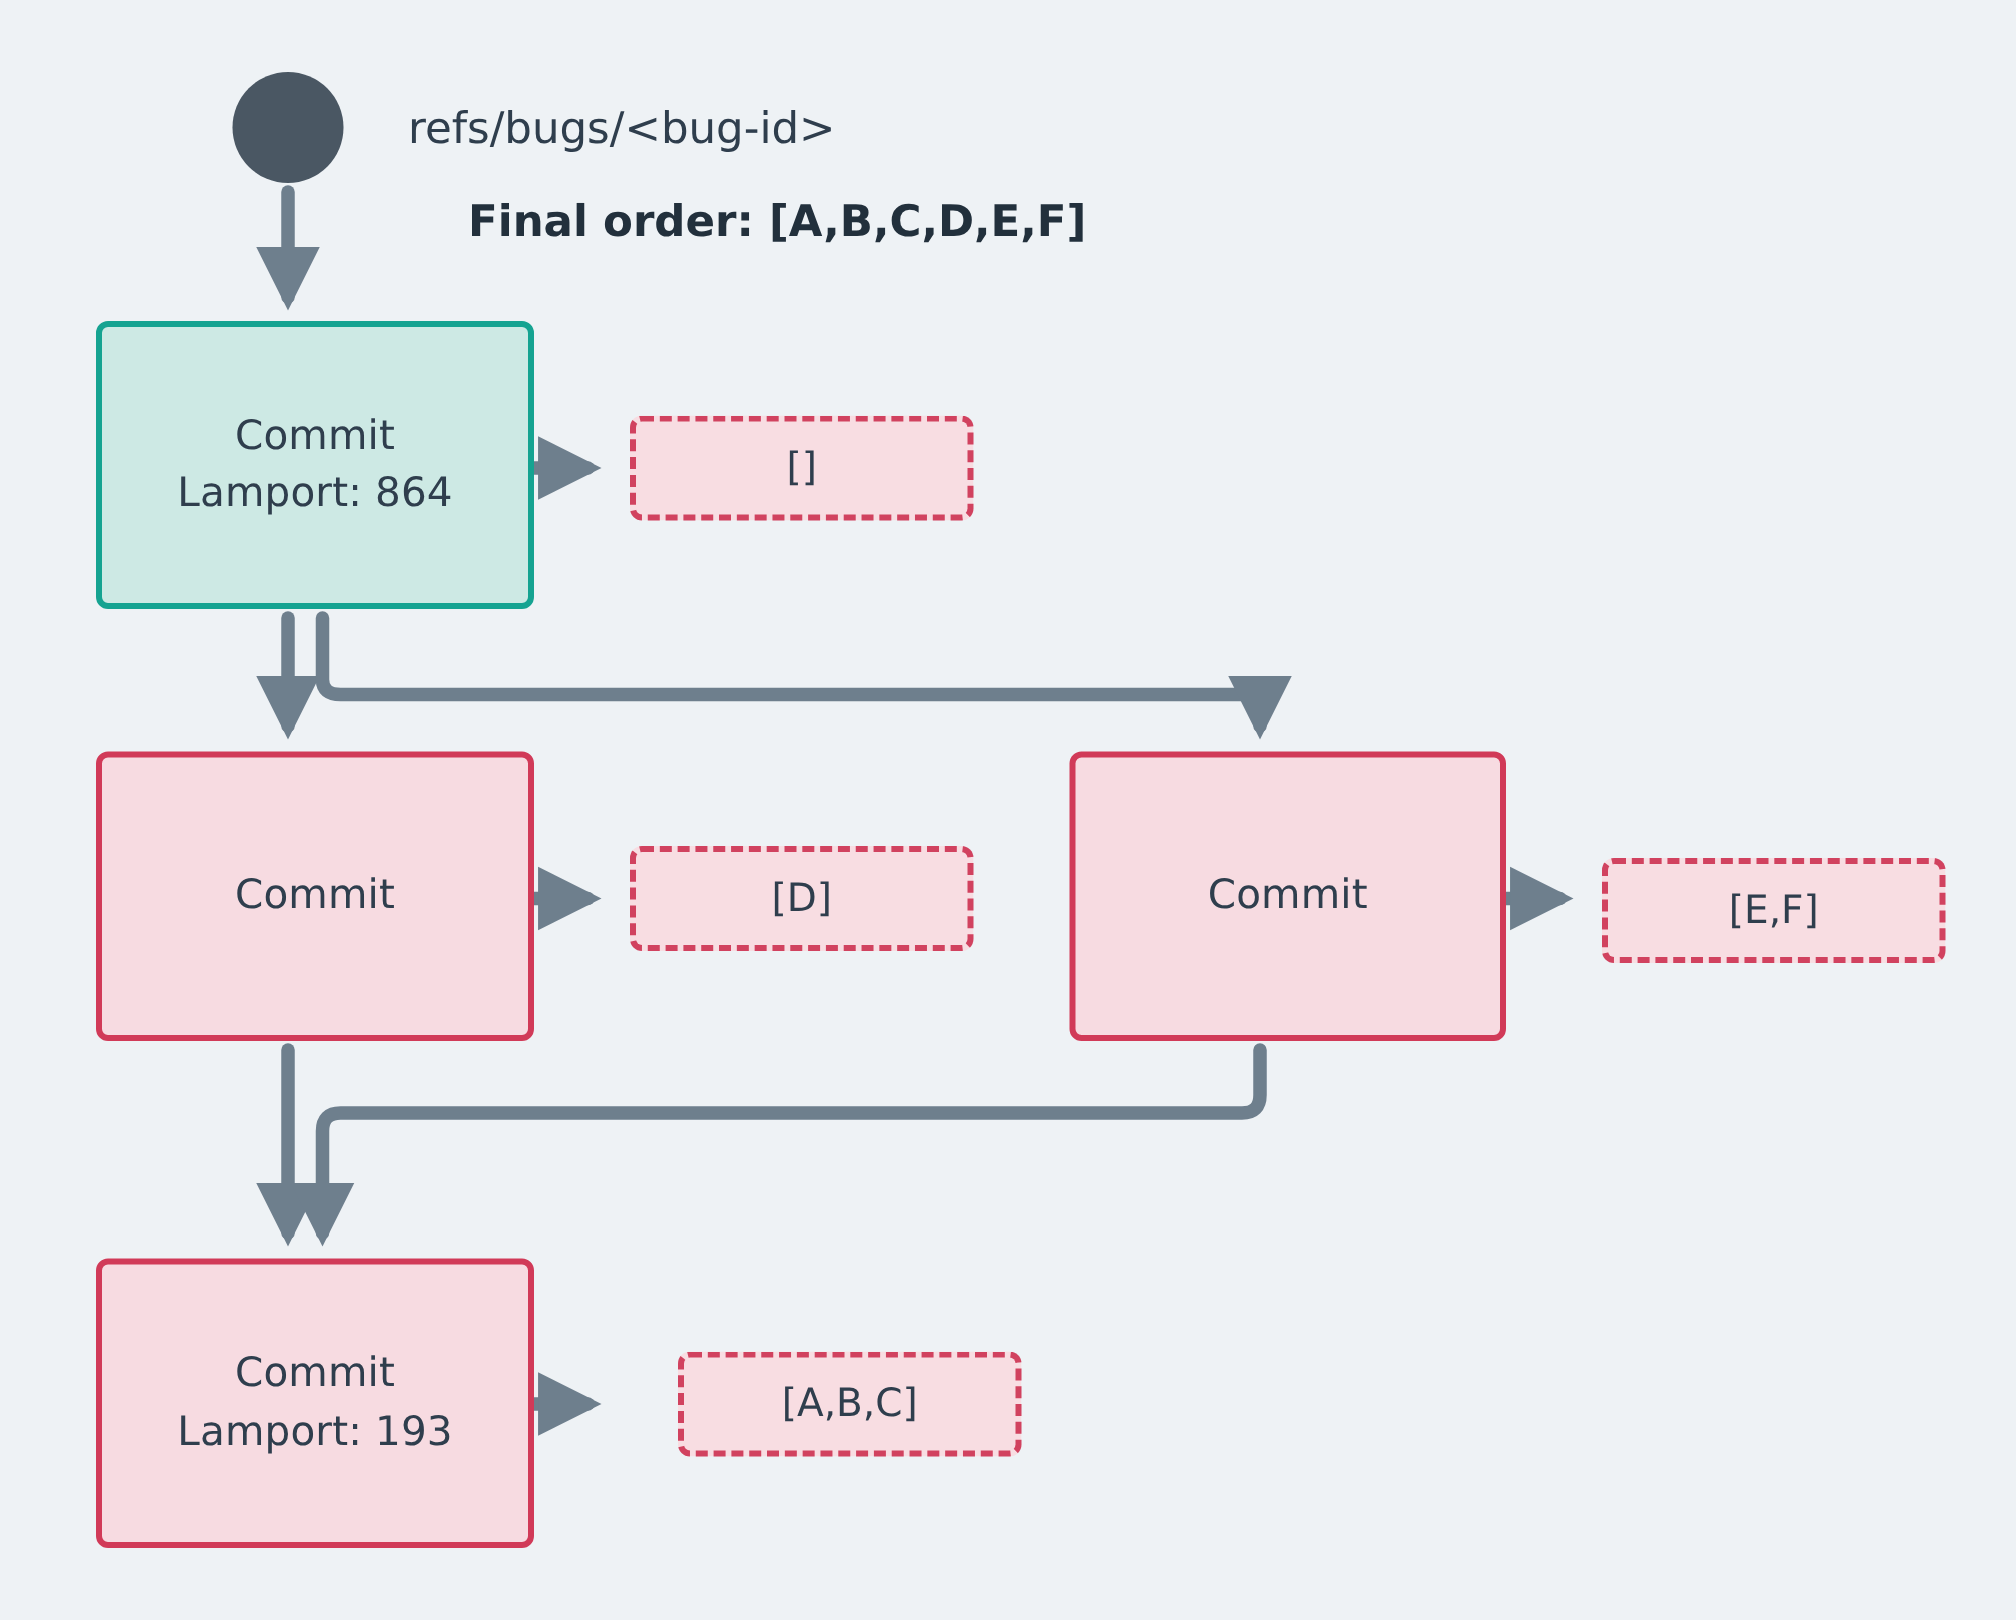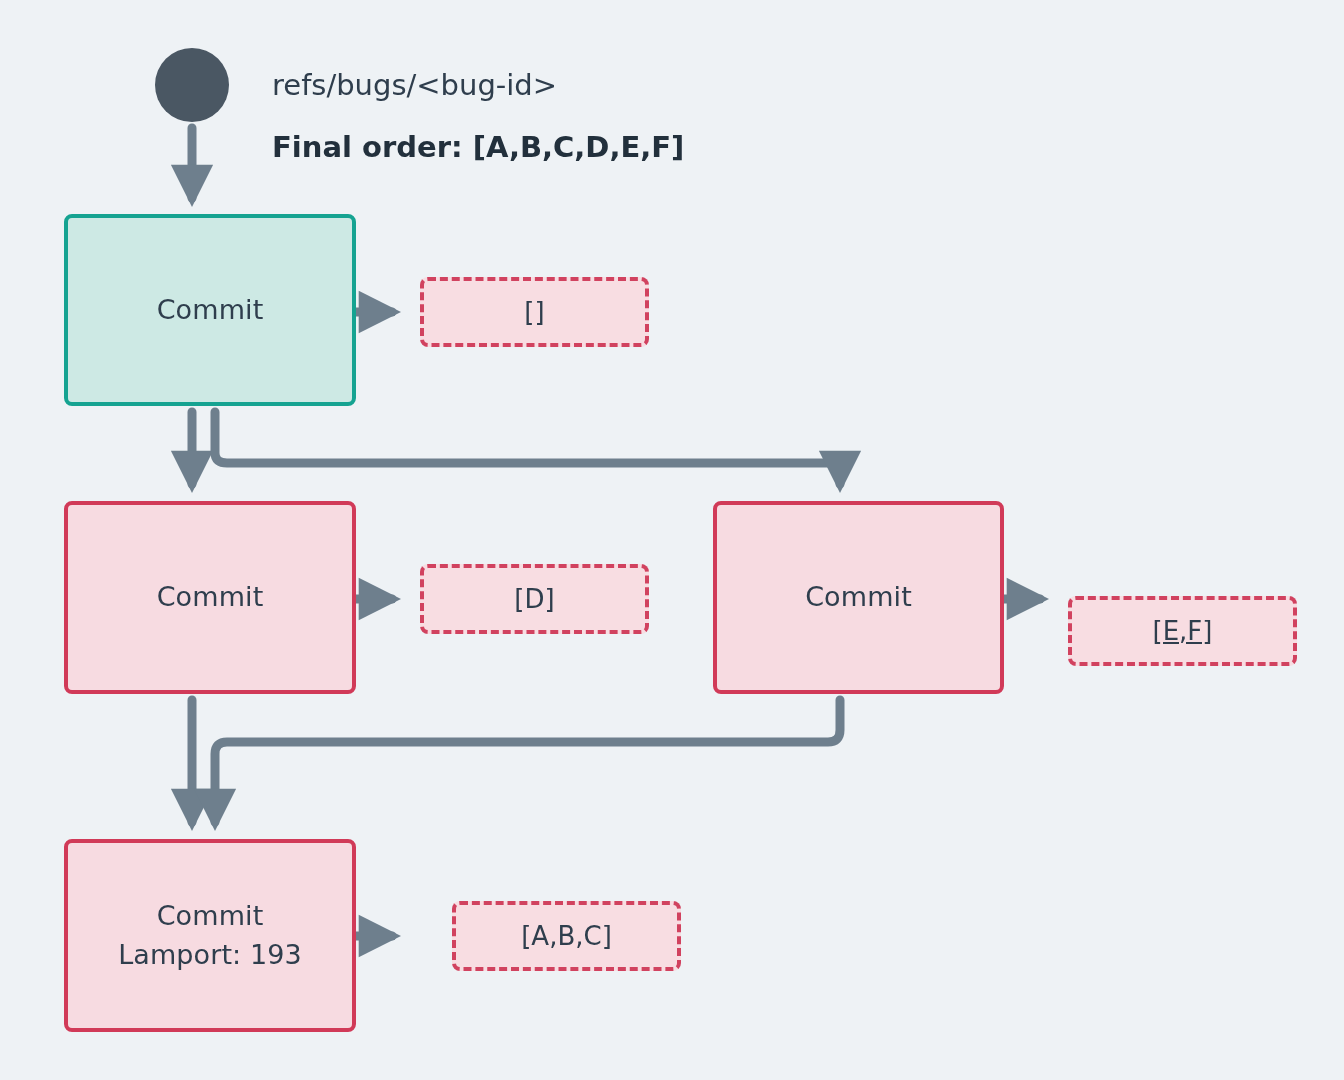--- a/index.html
+++ b/index.html
@@ -76,20 +76,21 @@
     font-size: 29px;
     color: #2f3e4d;
     white-space: nowrap;
   }
   .label-strong {
     position: absolute;
     font-size: 29px;
     font-weight: bold;
     color: #22303c;
     white-space: nowrap;
+    margin-left: 40px;
   }
 </style>
 </head>
 <body>
 
 <div id="diagram-canvas">
 
   <svg class="edge-layer" viewBox="0 0 1344 1080" width="1344" height="1080" aria-hidden="true">
     <defs>
       <marker id="arrowhead" markerWidth="5.2" markerHeight="5.2" refX="3.9" refY="2.6" orient="auto" markerUnits="strokeWidth">
@@ -117,36 +118,37 @@
   </svg>
 
   <div class="start-dot" style="left:155px; top:48px; width:74px; height:74px;"></div>
 
   <div class="label-plain" style="left:272px; top:68px;">refs/bugs/&lt;bug-id&gt;</div>
 
   <div class="label-strong" style="left:272px; top:130px;">Final order: [A,B,C,D,E,F]</div>
 
   <div class="node node-root" style="left:46px; top:214px; width:292px; height:192px;">
     <span class="node-line">Commit</span>
+    <span class="node-line">Lamport: 864</span>
   </div>
 
   <div class="node node-commit" style="left:46px; top:501px; width:292px; height:193px;">
     <span class="node-line">Commit</span>
   </div>
 
   <div class="node node-commit" style="left:695px; top:501px; width:291px; height:193px;">
     <span class="node-line">Commit</span>
   </div>
 
   <div class="node node-commit" style="left:46px; top:839px; width:292px; height:193px;">
     <span class="node-line">Commit</span>
     <span class="node-line">Lamport: 193</span>
   </div>
 
   <div class="buffer-box" style="left:420px; top:277px; width:229px; height:70px;">[]</div>
 
   <div class="buffer-box" style="left:420px; top:564px; width:229px; height:70px;">[D]</div>
 
-  <div class="buffer-box" style="left:1068px; top:596px; width:229px; height:70px;text-decoration:underline;">[E,F]</div>
+  <div class="buffer-box" style="left:1068px; top:572px; width:229px; height:70px;">[E,F]</div>
 
   <div class="buffer-box" style="left:420px; top:901px; width:229px; height:70px;margin-left:32px;">[A,B,C]</div>
 
 </div>
 
 </body></html>

